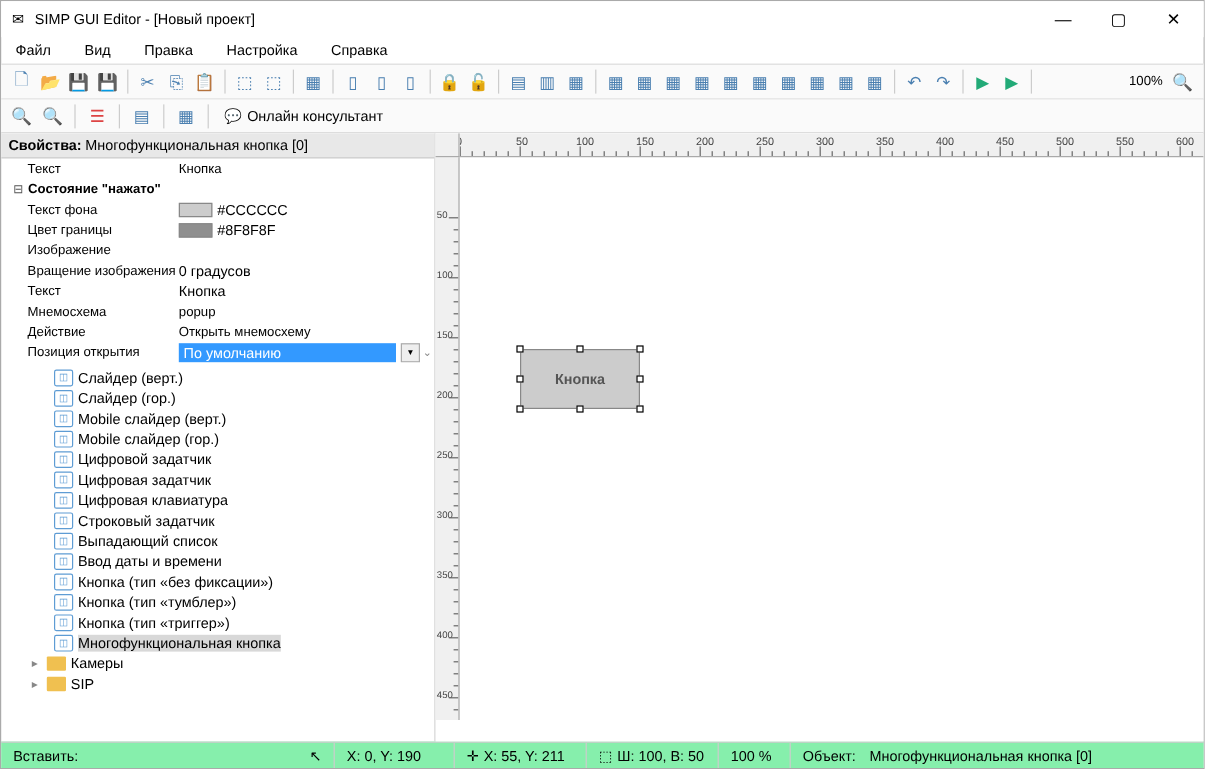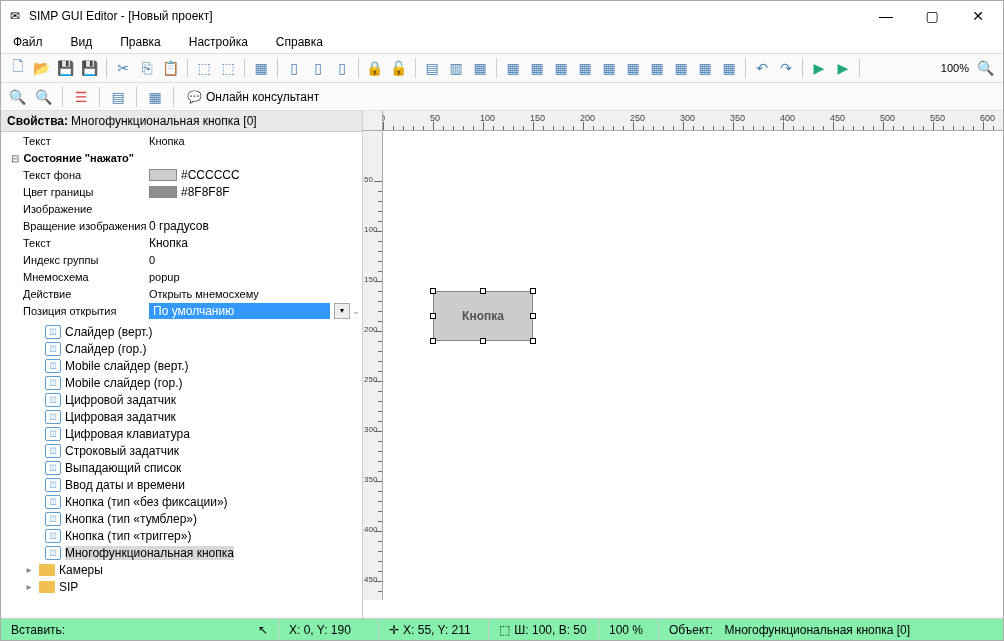--- a/index.html
+++ b/index.html
@@ -180,24 +180,20 @@
               </div>
             </div>
             <div class="prop-row">
               <div class="prop-name">Текст</div>
               <div class="prop-val">
                 <span>Кнопка</span>
               </div>
             </div>
           </div>
         <div id="rows3" style="position:relative">
-            <div class="prop-row" style="position: relative;">
-              <div class="prop-name">Индекс группы</div>
-              <div class="prop-val">0</div>
-            </div>
             <div class="prop-row" style="position: relative;">
               <div class="prop-name">Мнемосхема</div>
               <div class="prop-val">popup</div>
             </div>
             <div class="prop-row" style="position: relative;">
               <div class="prop-name">Действие</div>
               <div class="prop-val">Открыть мнемосхему</div>
             </div>
             <div class="prop-row" style="position: relative; justify-content: flex-end;">
               <div class="prop-name">Позиция открытия</div>

